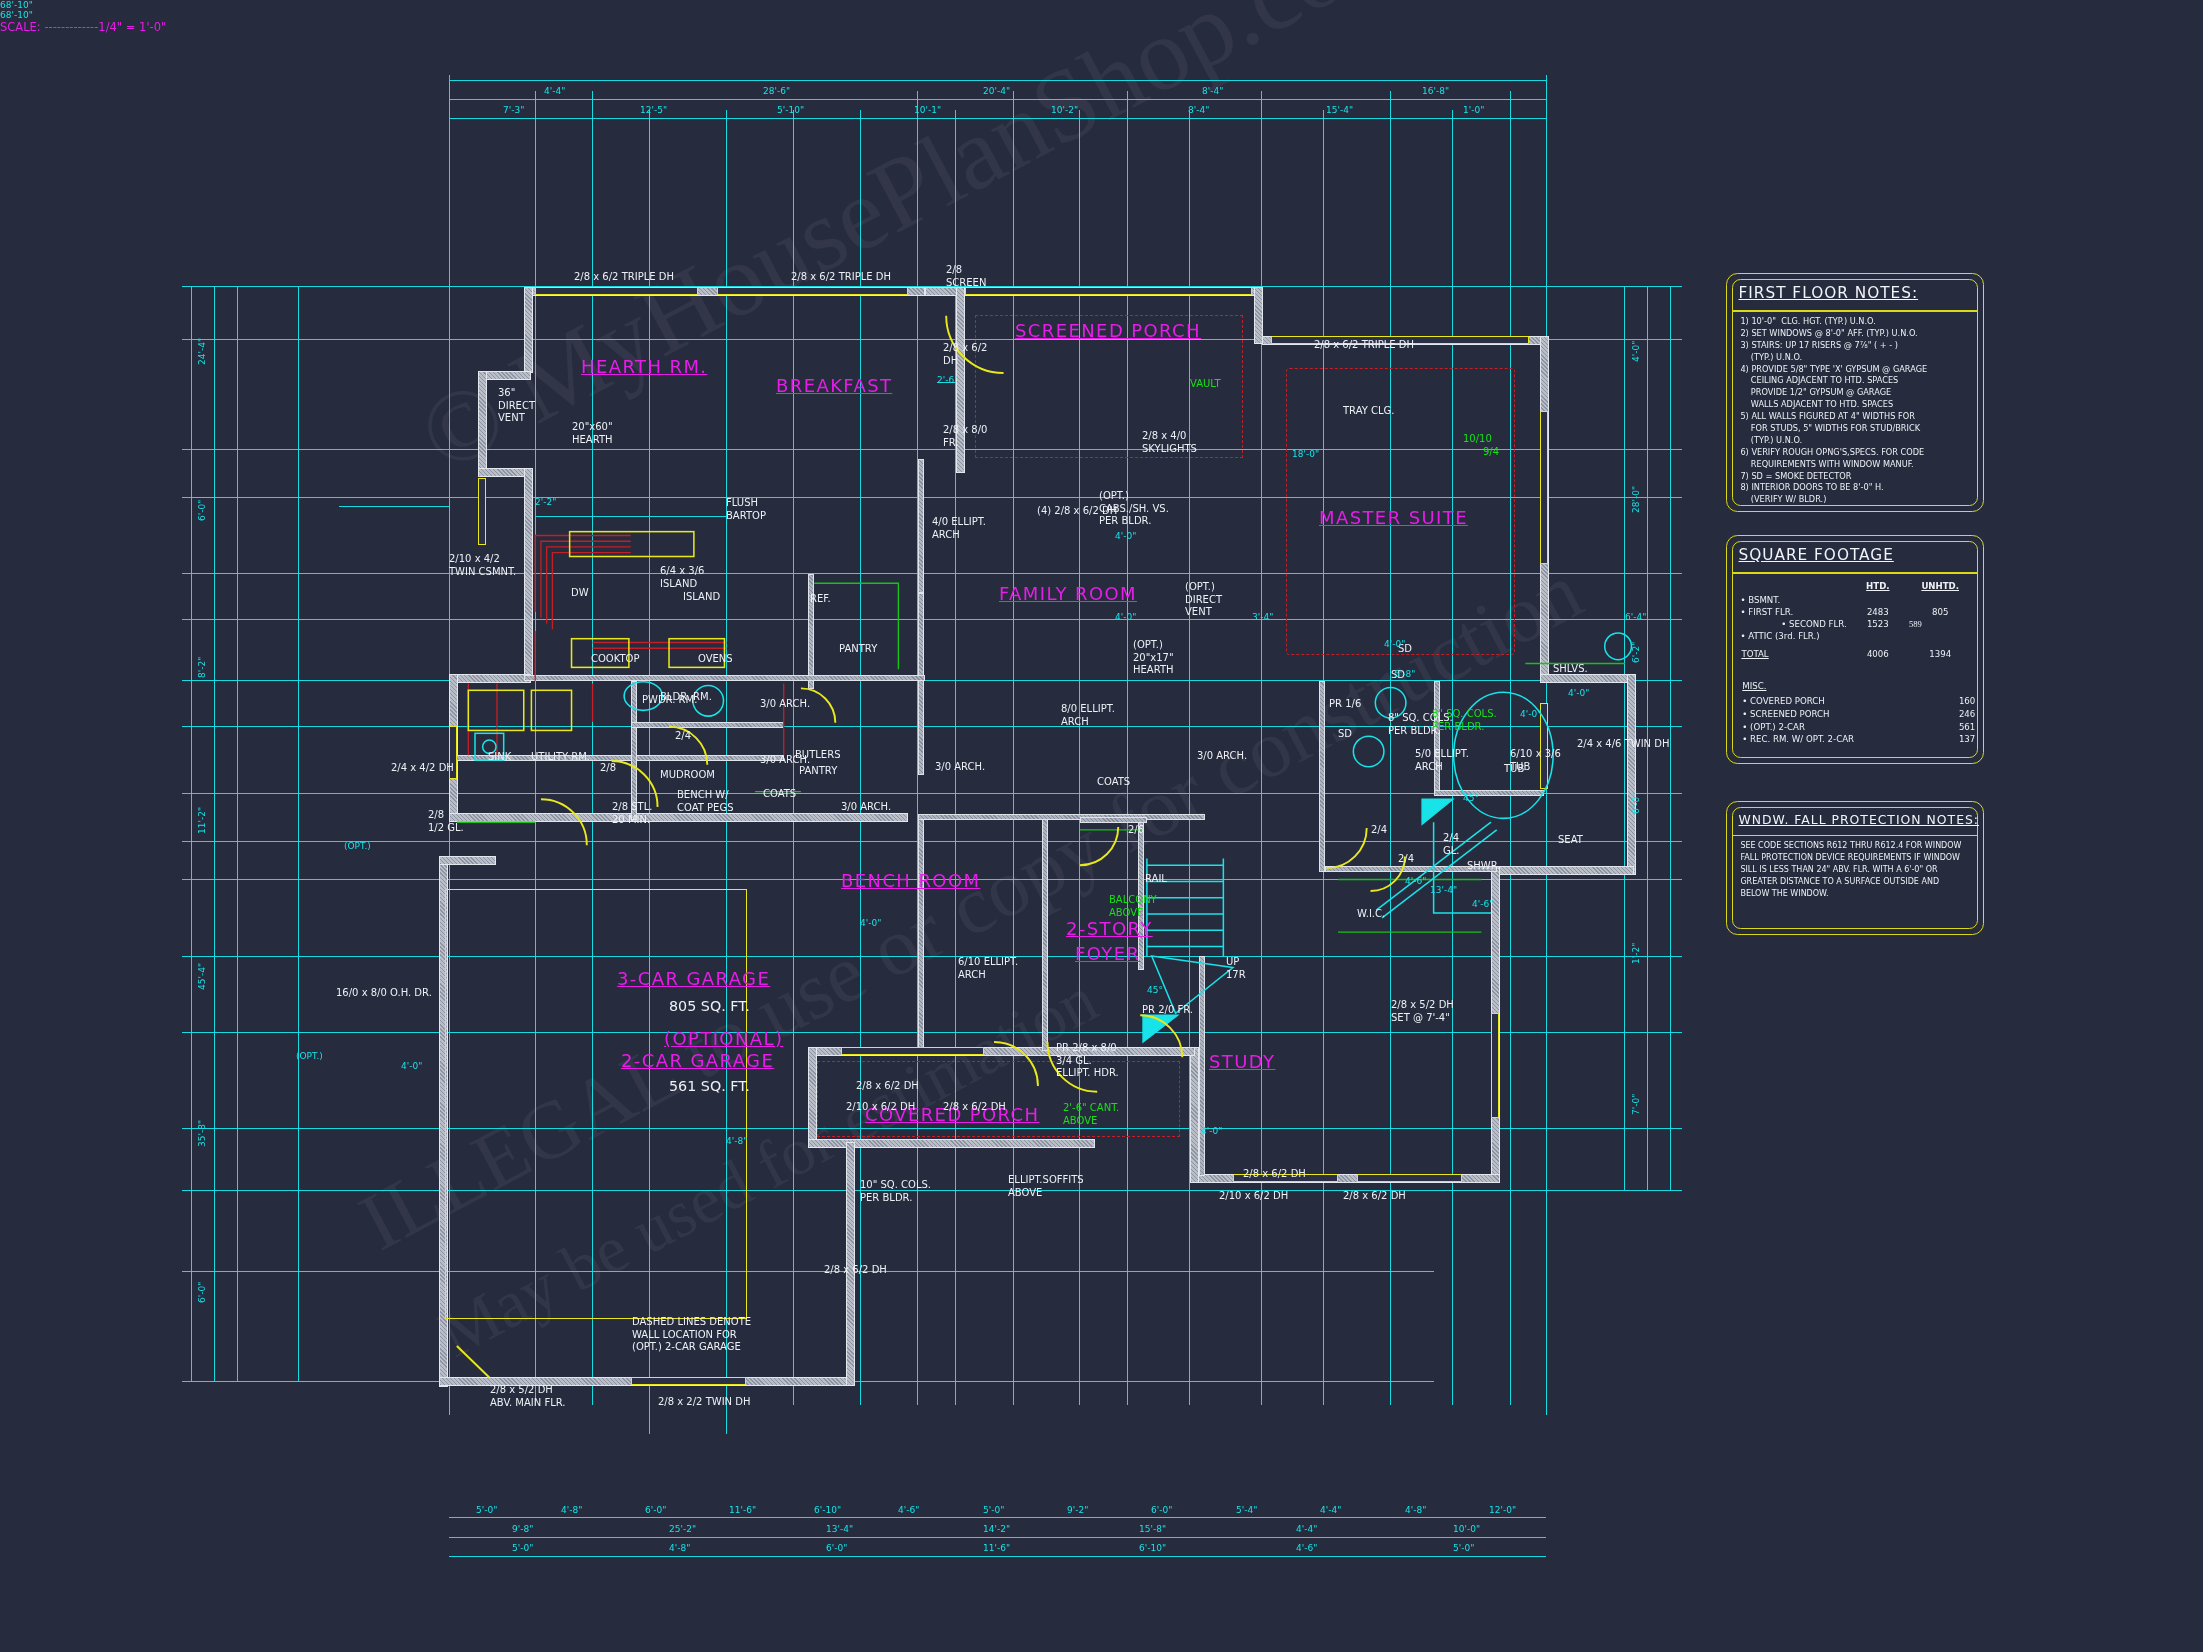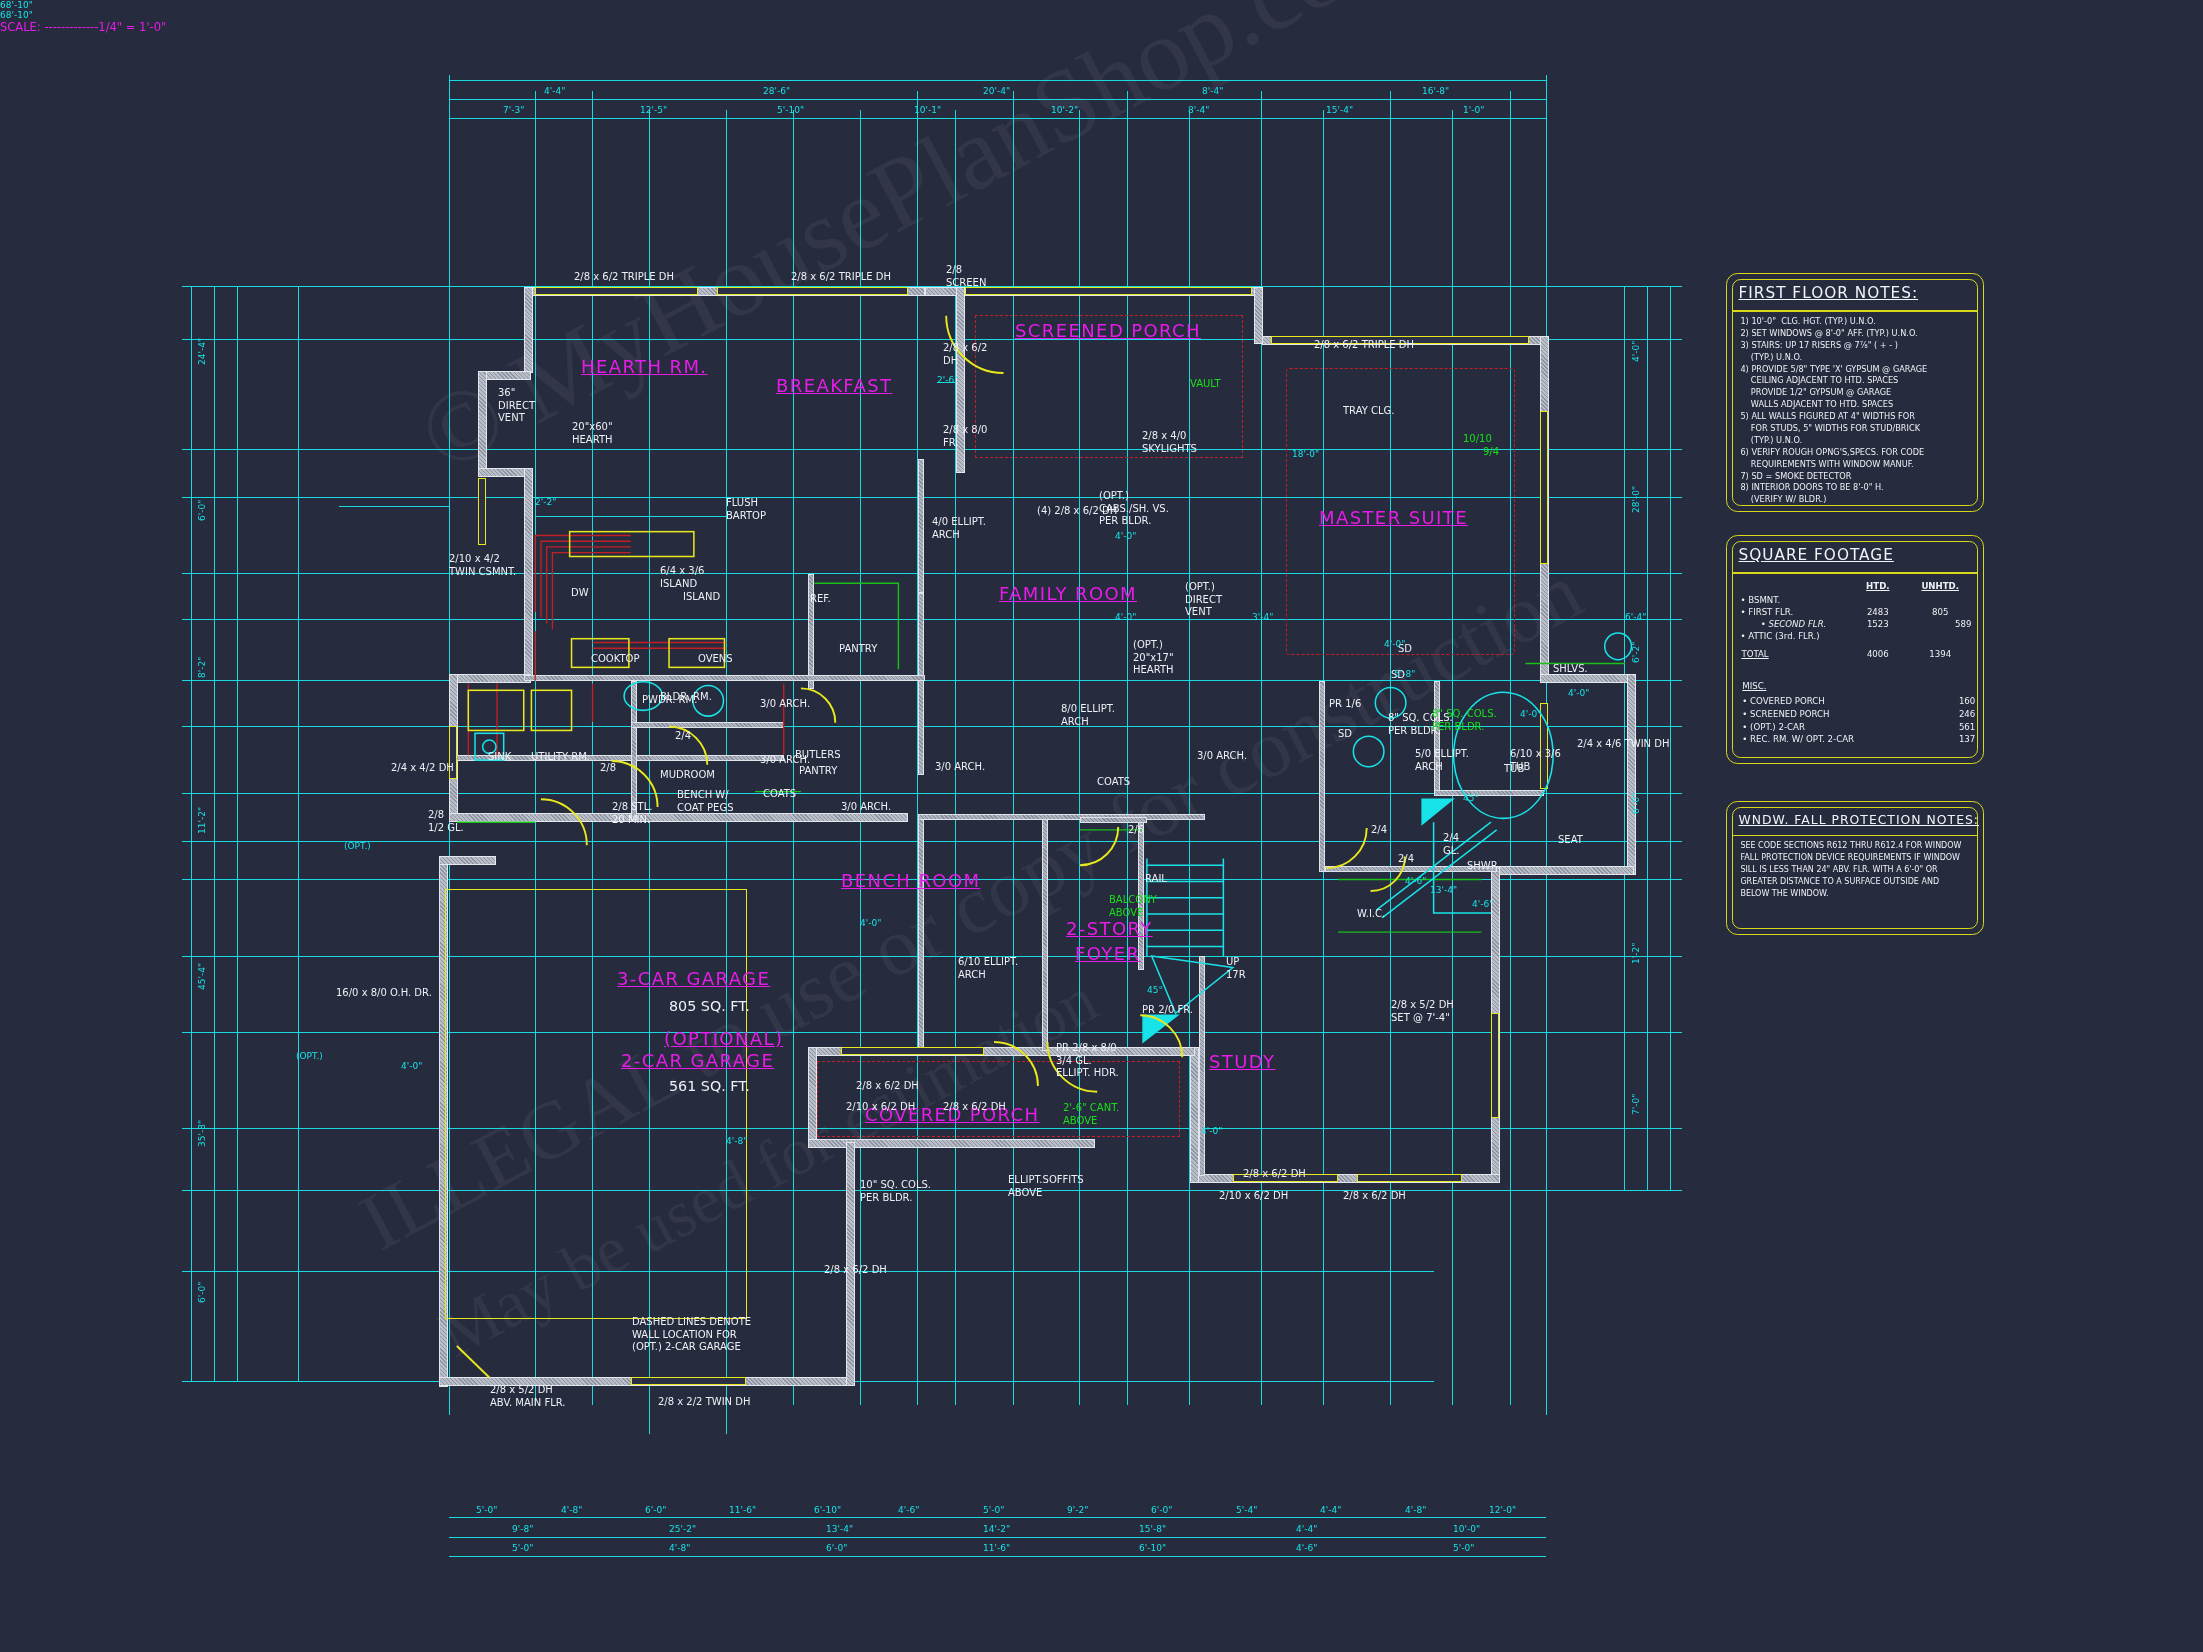--- a/index.html
+++ b/index.html
@@ -536,23 +536,23 @@
             <td style="text-align: left; padding: 1px 0px;">• BSMNT.</td>
             <td style="text-align: center; padding: 1px 0px;"></td>
             <td style="text-align: center; padding: 1px 0px;"></td>
           </tr>
           <tr>
             <td style="text-align: left; padding: 1px 0px;">• FIRST FLR.</td>
             <td style="text-align: center; padding: 1px 0px;">2483</td>
             <td style="text-align: center; padding: 1px 0px;">805</td>
           </tr>
           <tr>
-            <td style="text-align: center; padding: 1px 0px; font-style: italic;">• SECOND FLR.</td>
+            <td style="text-align: right; padding: 1px 0px;">• SECOND FLR.</td>
             <td style="text-align: center; padding: 1px 0px;">1523</td>
-            <td style="text-align: right; padding: 1px 0px;">589</td>
+            <td style="text-align: left; padding: 1px 0px; font-family: Liberation Serif, serif;">589</td>
           </tr>
           <tr>
             <td style="text-align: left; padding: 1px 0px;">• ATTIC (3rd. FLR.)</td>
             <td style="text-align: center; padding: 1px 0px;"></td>
             <td style="text-align: center; padding: 1px 0px;"></td>
           </tr>
           <tr>
             <td style="text-align: left; padding-top: 7.6px; text-decoration: underline;">TOTAL</td>
             <td style="text-align: center; padding-top: 7.6px;">4006</td>
             <td style="text-align: center; padding-top: 7.6px;">1394</td>

